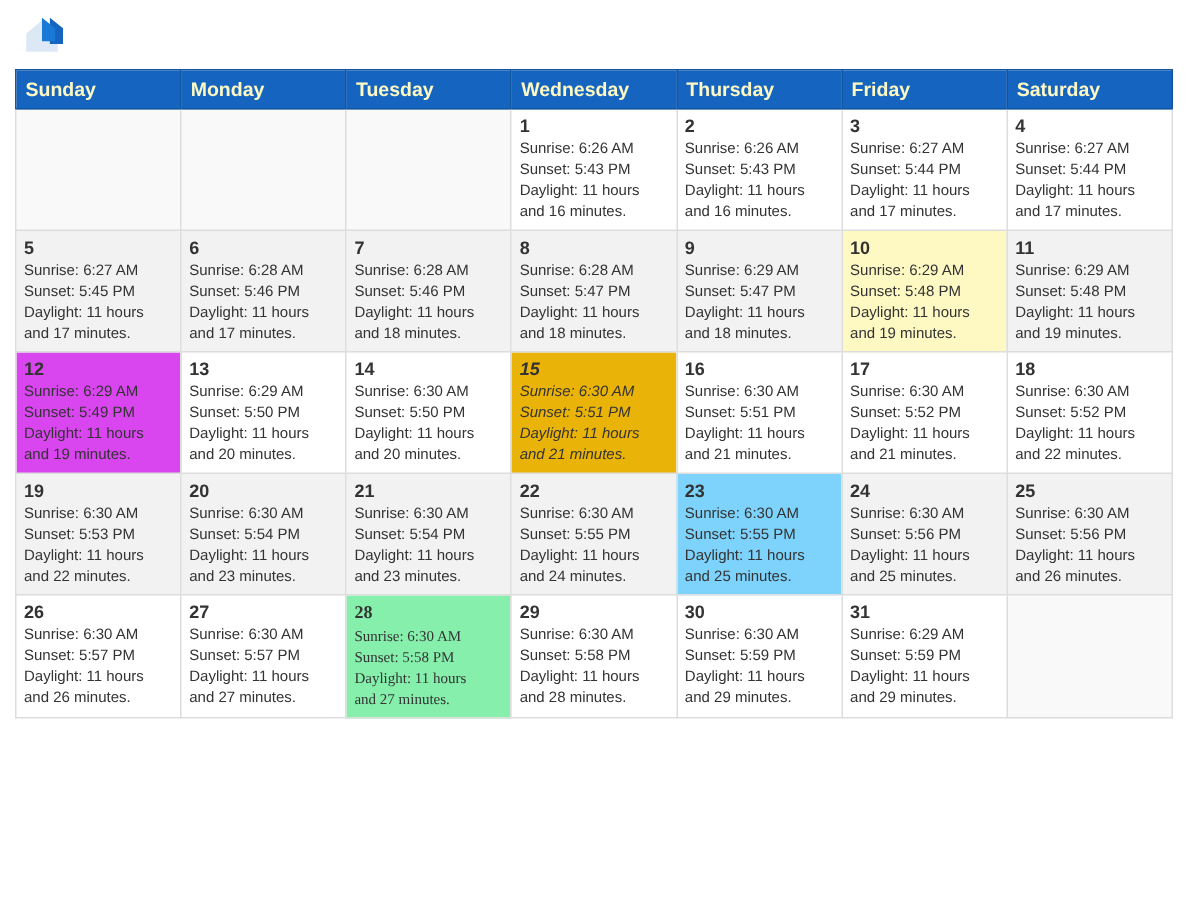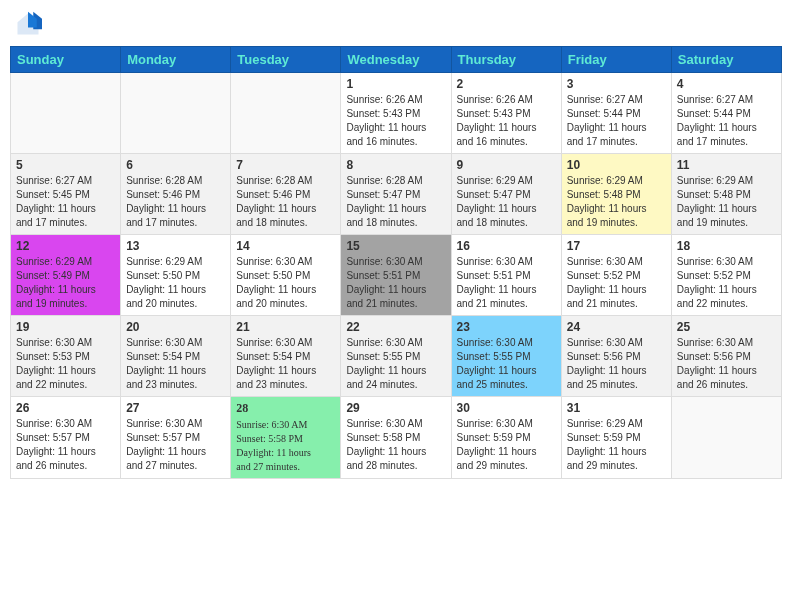--- a/index.html
+++ b/index.html
@@ -45,21 +45,21 @@
       font-size: 15px;
       color: #444;
     }
     .calendar {
       width: 100%;
       border-collapse: collapse;
       border: 1px solid #ccc;
     }
     .calendar th {
       background: #1565c0;
-      color: #5eead4;
+      color: #fef9c3;
       text-align: left;
       padding: 5px 6px;
       font-size: 13px;
       border: 1px solid #1255a0;
     }
     .calendar td {
       vertical-align: top;
       padding: 4px 5px;
       border: 1px solid #ddd;
       width: calc(100% / 7);
@@ -223,21 +223,21 @@
 Daylight: 11 hours
 and 20 minutes.</div>
         </td>
         <td style="background: rgb(255, 255, 255);">
           <span class="day-num">14</span>
           <div class="day-info" style="white-space: pre-line;">Sunrise: 6:30 AM
 Sunset: 5:50 PM
 Daylight: 11 hours
 and 20 minutes.</div>
         </td>
-        <td style="background: #a3a3a3;">
+        <td style="background: #eab308; font-style: italic;">
           <span class="day-num">15</span>
           <div class="day-info" style="white-space: pre-line;">Sunrise: 6:30 AM
 Sunset: 5:51 PM
 Daylight: 11 hours
 and 21 minutes.</div>
         </td>
         <td style="background: rgb(255, 255, 255); margin-left: 48px;">
           <span class="day-num">16</span>
           <div class="day-info" style="white-space: pre-line;">Sunrise: 6:30 AM
 Sunset: 5:51 PM

